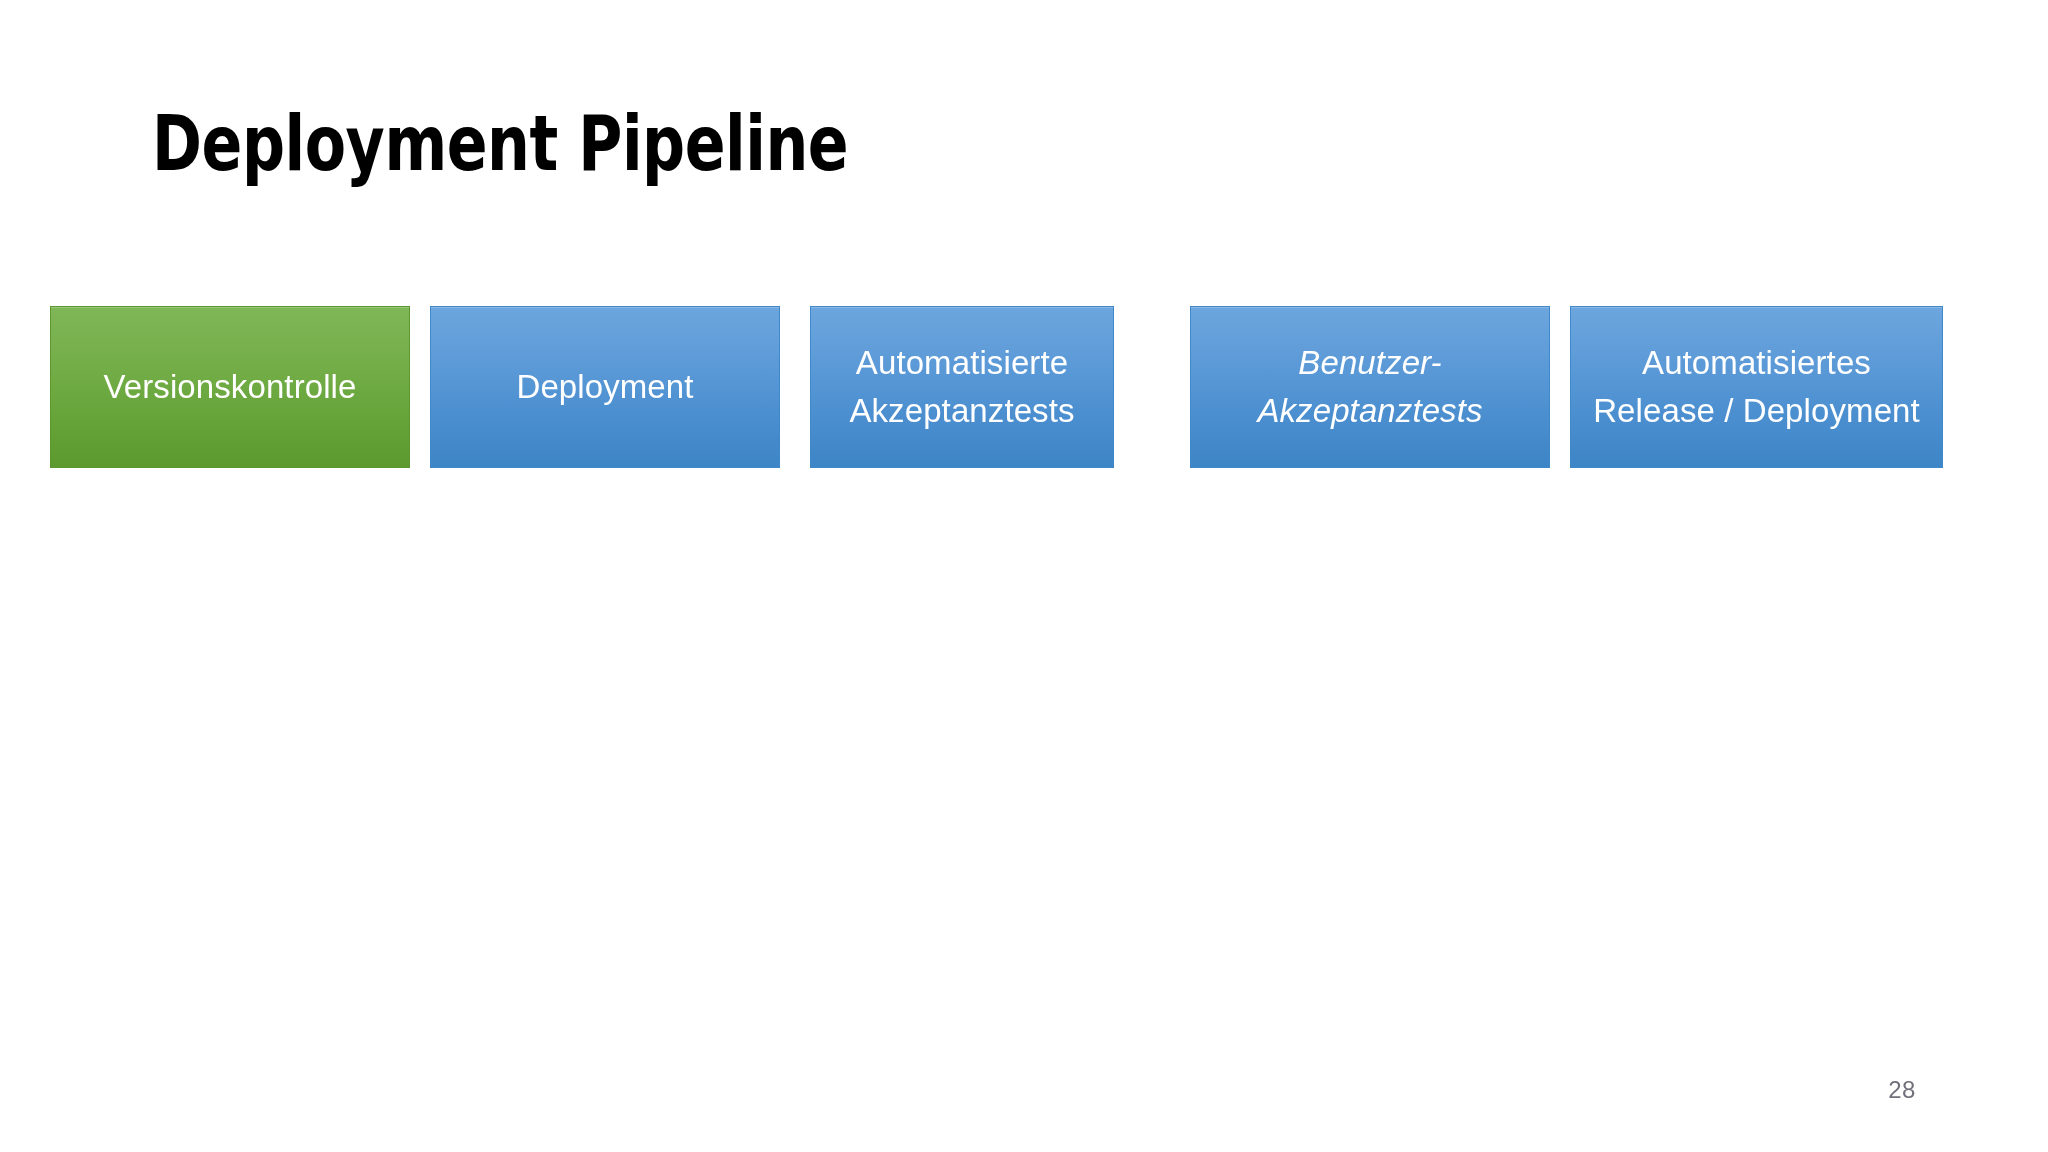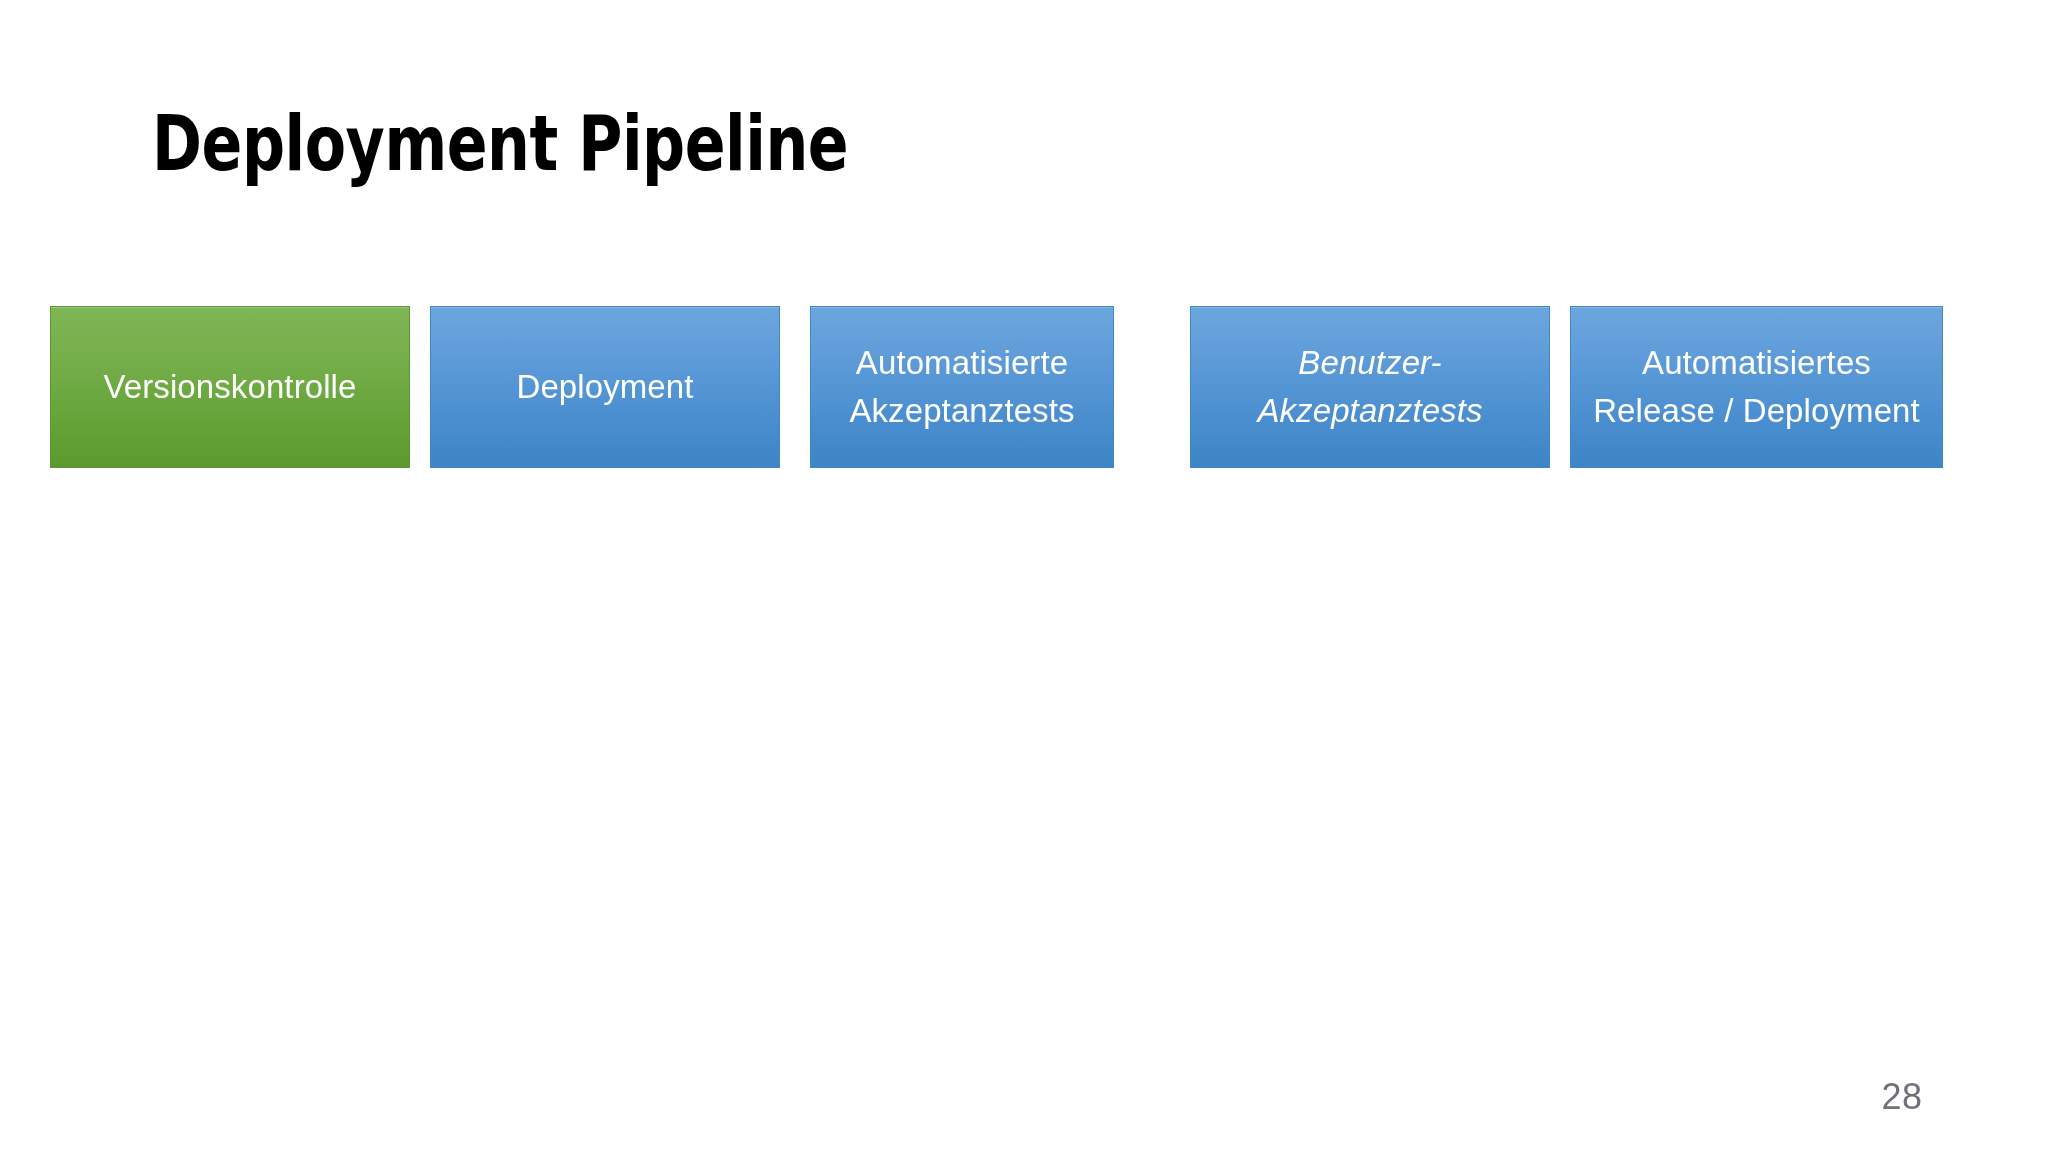--- a/index.html
+++ b/index.html
@@ -76,21 +76,21 @@
   }
 
   
   #page-number {
     position: absolute;
     left: 1862px;
     top: 1076px;
     width: 80px;
     text-align: center;
     font-family: "Liberation Sans", sans-serif;
-    font-size: 36px;
+    font-size: 24px;
     font-weight: 400;
     color: #70707a;
     letter-spacing: 0.5px;
   }
 </style>
 </head>
 <body>
 
 <div id="slide">
 

